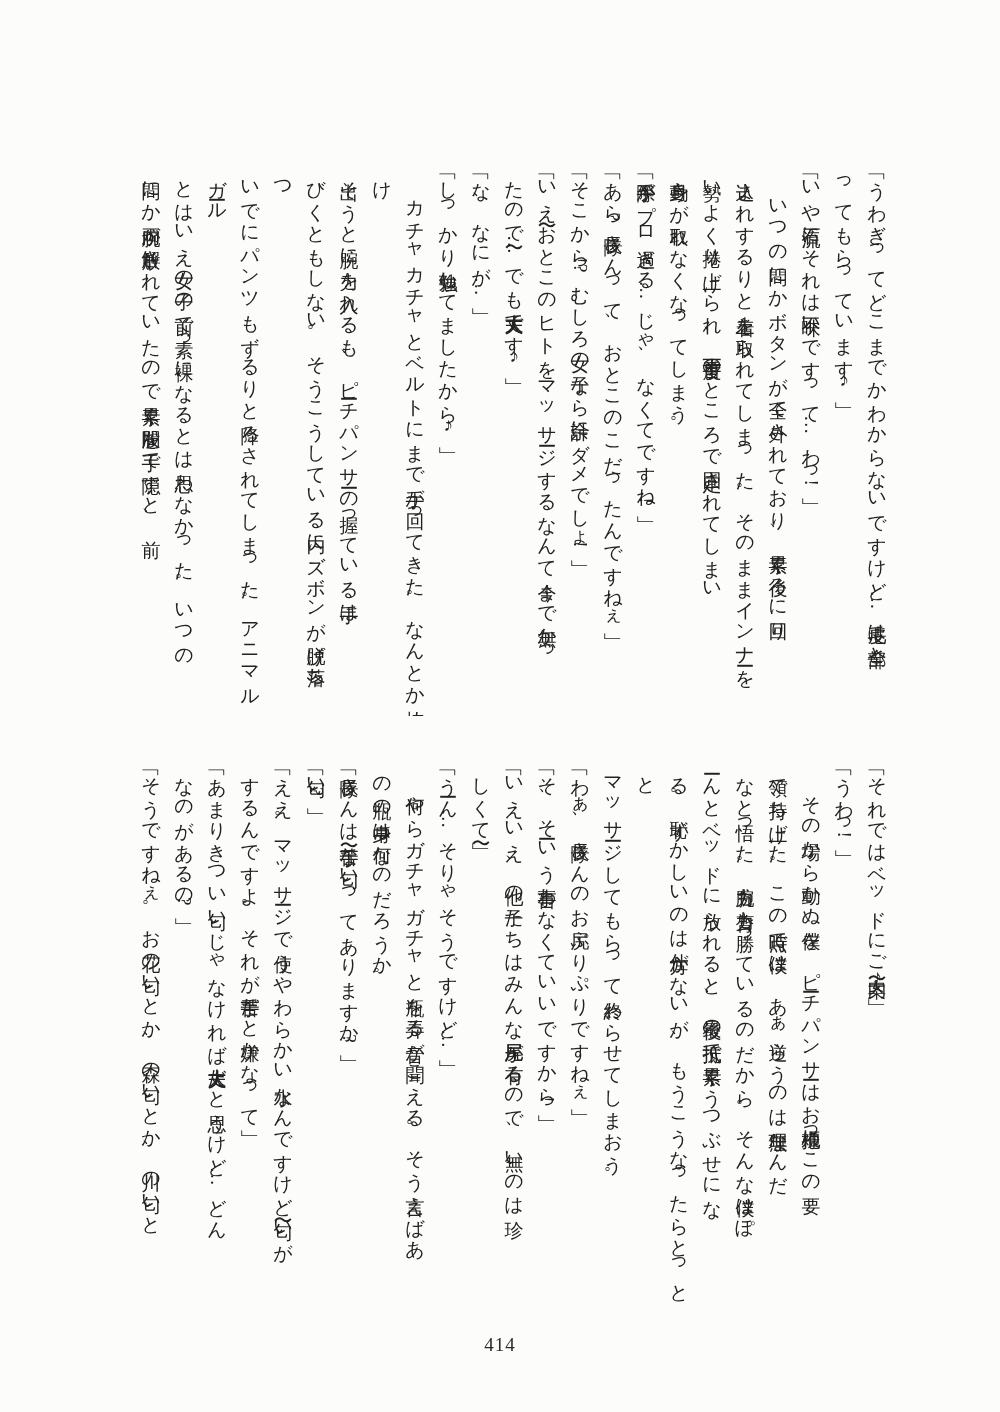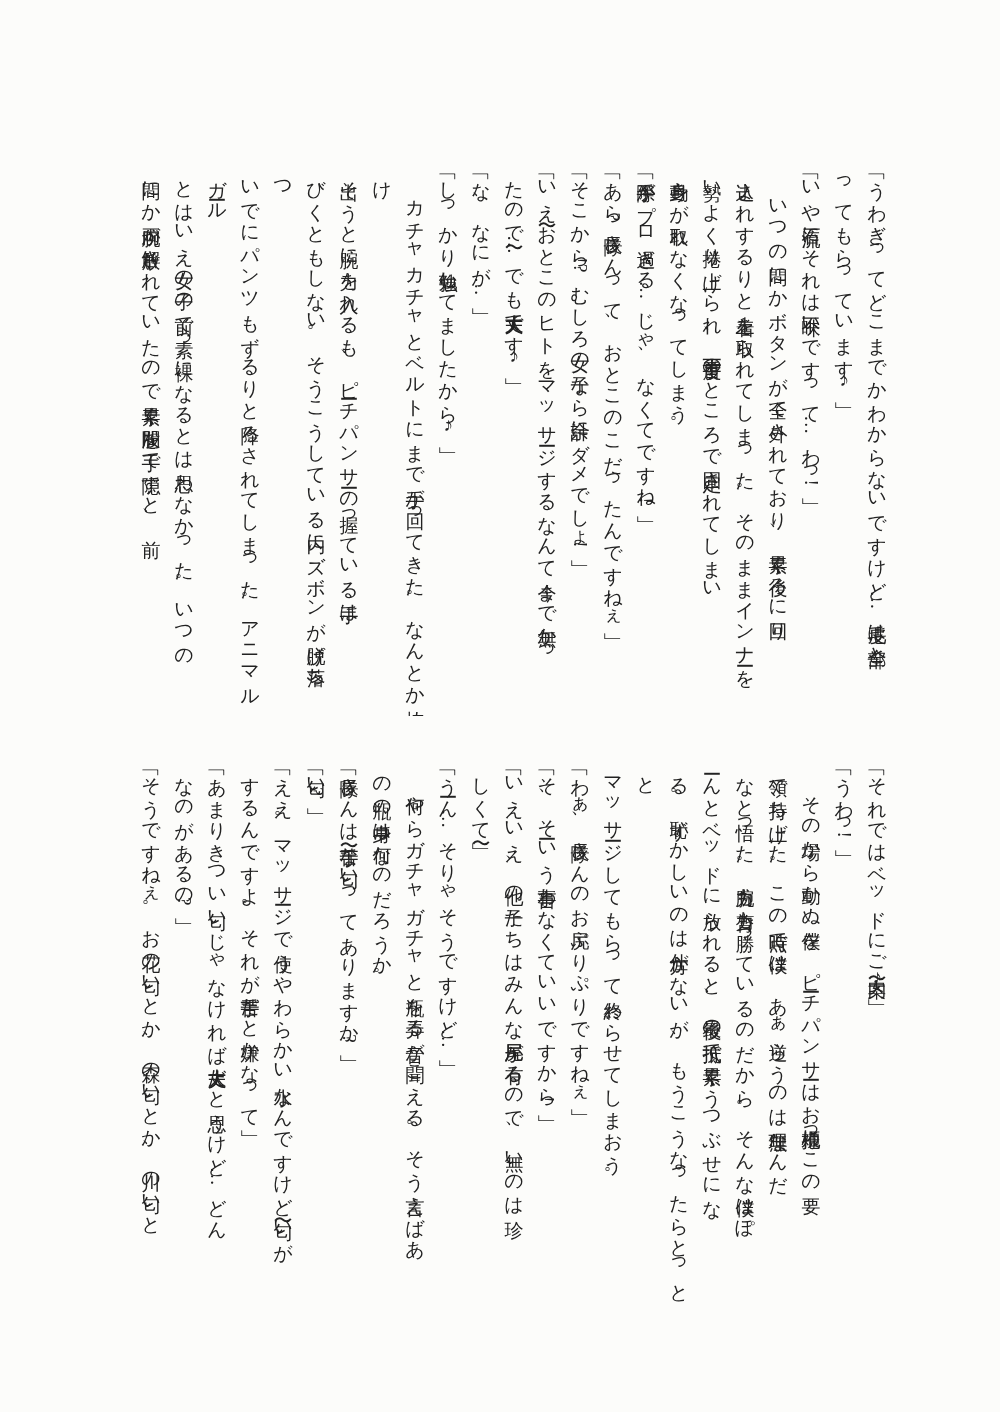--- a/index.html
+++ b/index.html
@@ -94,13 +94,14 @@
       <p class="">の瓶の中身は何なのだろうか。</p>
       <p class="">「隊長さんは〜苦手な匂いってありますか?」</p>
       <p class="">「匂い?」</p>
       <p class="">「ええ。マッサージで使うやわらかい水なんですけど〜匂いが</p>
       <p class="">するんですよ。それが苦手だと嫌かなって」</p>
       <p class="">「あまりきつい匂いじゃなければ大丈夫だと思うけど…どん</p>
       <p class="">なのがあるの?」</p>
       <p class="">「そうですねぇ。お花の匂いとか、森の匂いとか、川の匂いと</p>
       <p class="">かありますねぇ」</p>
     </section>
+  <div class="page-number">414</div>
 </div>
 
 </body></html>

